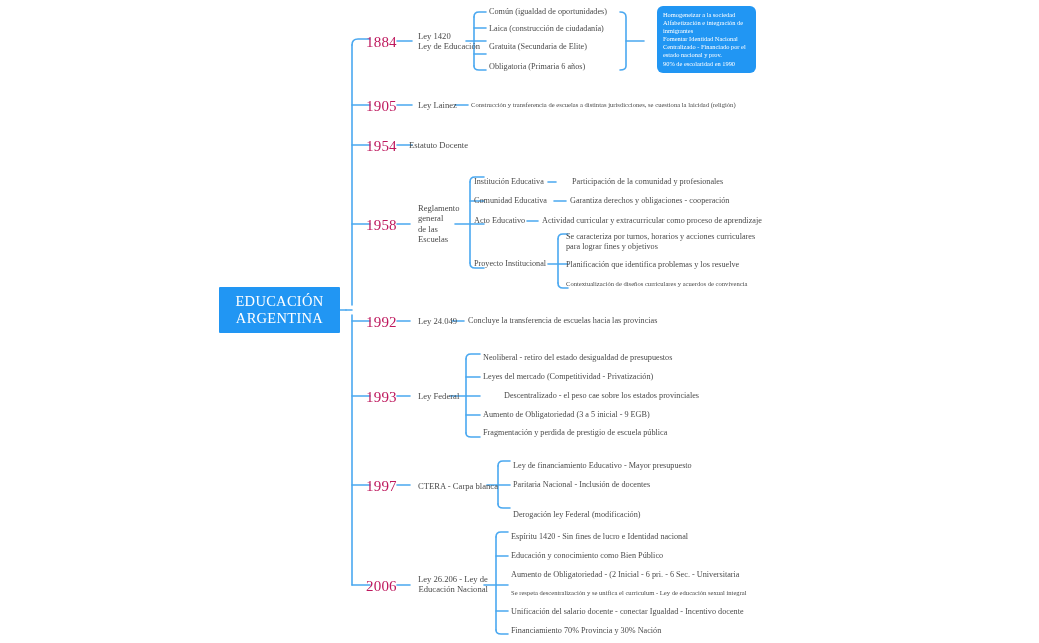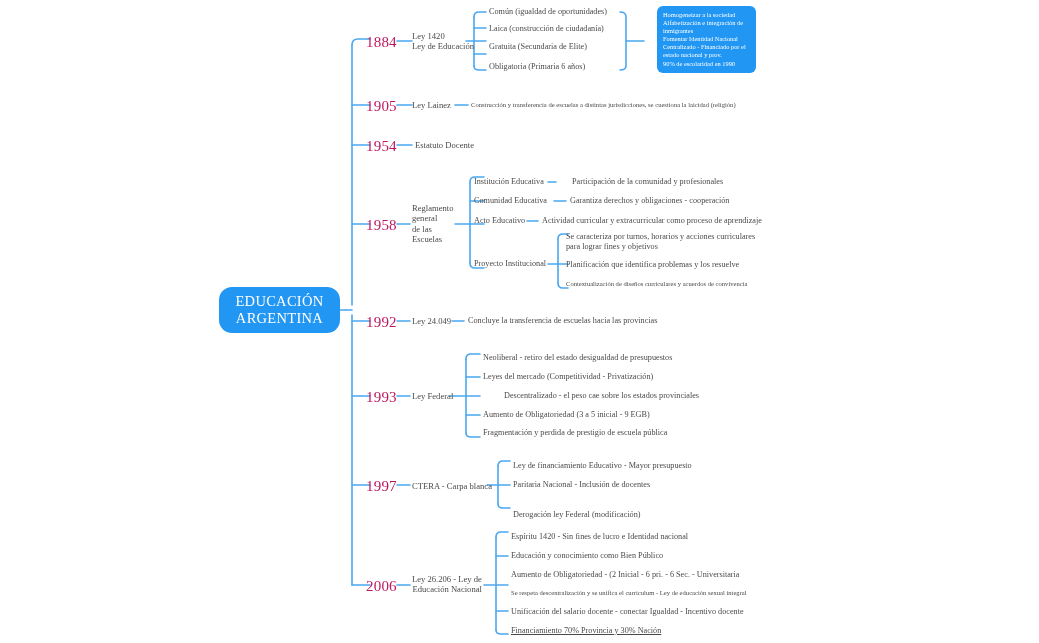--- a/index.html
+++ b/index.html
@@ -10,35 +10,35 @@
     color:#3b3b3b;overflow:hidden;position:relative;
   }
   #map{position:absolute;left:0;top:0;width:1039px;height:643px;}
   svg.wires{position:absolute;left:0;top:0;width:1039px;height:643px;pointer-events:none;}
 
   .node{position:absolute;box-sizing:border-box;}
 
   
   .root{
     left:219px;top:287px;width:121px;height:46px;
-    background:#2196f3;border-radius:13px;
+    background:#2196f3;border-radius:1px;
     color:#ffffff;display:flex;flex-direction:column;
     align-items:center;justify-content:center;
     font-size:14.5px;line-height:17px;letter-spacing:.3px;
   }
   .root span{display:block;white-space:nowrap;}
 
   
   .year{
     font-size:15px;color:#be185d;white-space:nowrap;
     text-align:left;letter-spacing:.2px;
   }
 
   
-  .l2{font-size:8.6px;color:#4a4a4a;line-height:10.4px;white-space:nowrap;}
+  .l2{font-size:8.6px;color:#4a4a4a;line-height:10.4px;white-space:nowrap;margin-left:6px;}
   .l2.multi{white-space:normal;}
 
   
   .l3{font-size:8.2px;color:#4a4a4a;line-height:10px;white-space:nowrap;}
   .l3.sm{font-size:6.6px;line-height:8px;}
   .l3.wrap{white-space:normal;}
 
   
   .callout{
     left:657px;top:6px;width:99px;
@@ -145,21 +145,21 @@
     <div>Fomentar Identidad Nacional</div>
     <div>Centralizado - Financiado por el  estado nacional y prov.</div>
     <div>90% de escolaridad en 1990</div>
   </div>
 
   <div class="node year" style="left:366px;top:98px;">1905</div>
   <div class="node l2" style="left:412px;top:100px;">Ley Lainez</div>
   <div class="node l3 sm" style="left:471px;top:101px;">Construcción y transferencia de escuelas a distintas jurisdicciones, se cuestiona  la laicidad (religión)</div>
 
   <div class="node year" style="left:366px;top:138px;">1954</div>
-  <div class="node l2" style="left:415px;top:140px;font-family:Liberation Serif, serif;">Estatuto Docente</div>
+  <div class="node l2" style="left:403px;top:140px;font-family:Liberation Serif, serif;">Estatuto Docente</div>
 
   <div class="node year" style="left:366px;top:217px;">1958</div>
   <div class="node l2 multi" style="left:412px;top:203px;width:46px;">
     <div>Reglamento</div>
     <div>general</div>
     <div>de las</div>
     <div>Escuelas</div>
   </div>
 
   <div class="node l3" style="left:474px;top:177px;">Institución Educativa</div>
@@ -195,15 +195,15 @@
   <div class="node year" style="left:366px;top:578px;">2006</div>
   <div class="node l2" style="left:412px;top:574px;text-align:right;">
     <div>Ley 26.206 - Ley de</div>
     <div>Educación Nacional</div>
   </div>
   <div class="node l3" style="left:511px;top:532px;">Espíritu 1420 - Sin fines de lucro e Identidad nacional</div>
   <div class="node l3" style="left:511px;top:551px;">Educación y conocimiento como Bien Público</div>
   <div class="node l3" style="left:511px;top:570px;">Aumento de Obligatoriedad - (2 Inicial - 6 pri. - 6 Sec. - Universitaria</div>
   <div class="node l3 sm" style="left:511px;top:589px;">Se respeta descentralización y se unifica el curriculum - Ley de educación sexual integral</div>
   <div class="node l3" style="left:511px;top:607px;">Unificación del salario docente - conectar Igualdad - Incentivo docente</div>
-  <div class="node l3" style="left:511px;top:626px;text-decoration:underline;">Financiamiento 70% Provincia y 30% Nación</div>
+  <div class="node l3" style="left:511px;top:626px;">Financiamiento 70% Provincia y 30% Nación</div>
 
 </div>
 
 </body></html>

